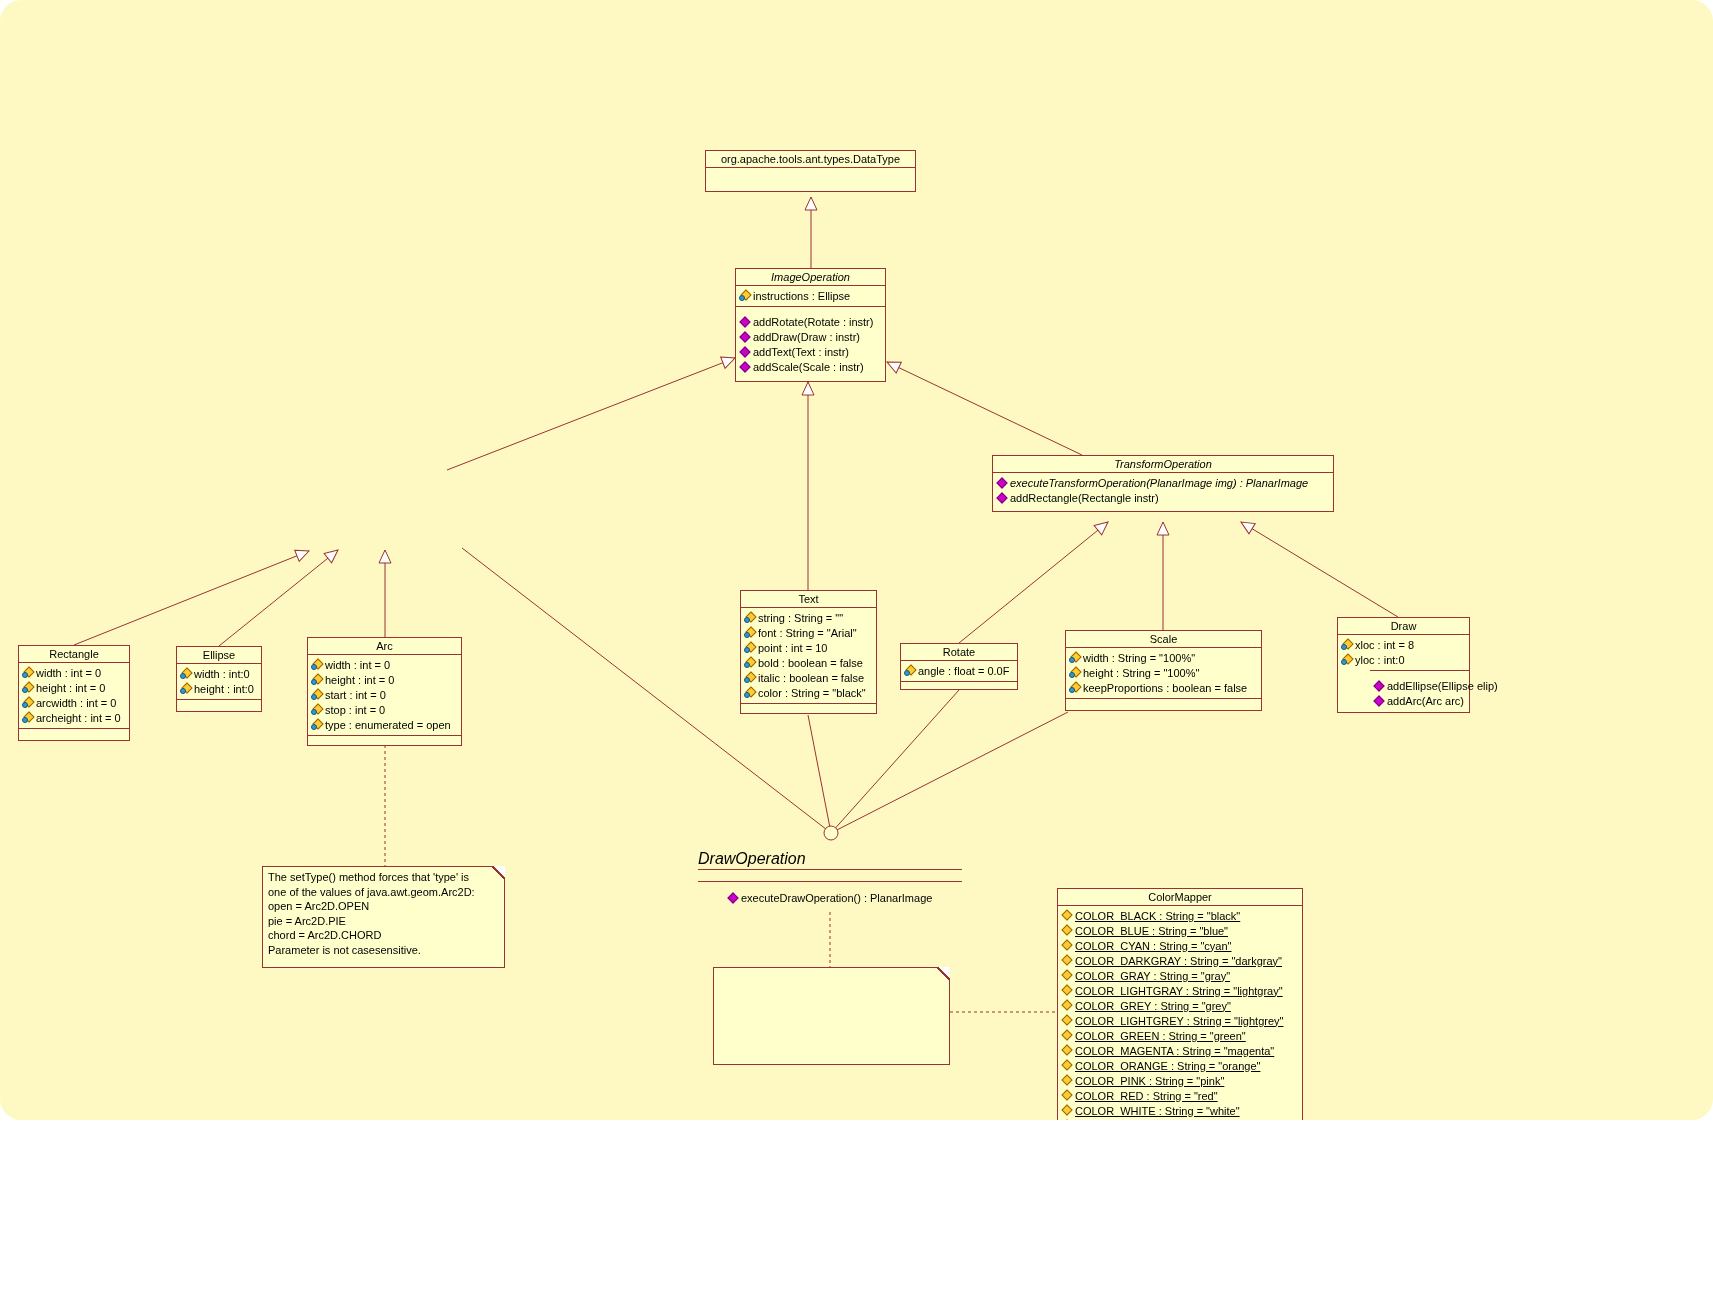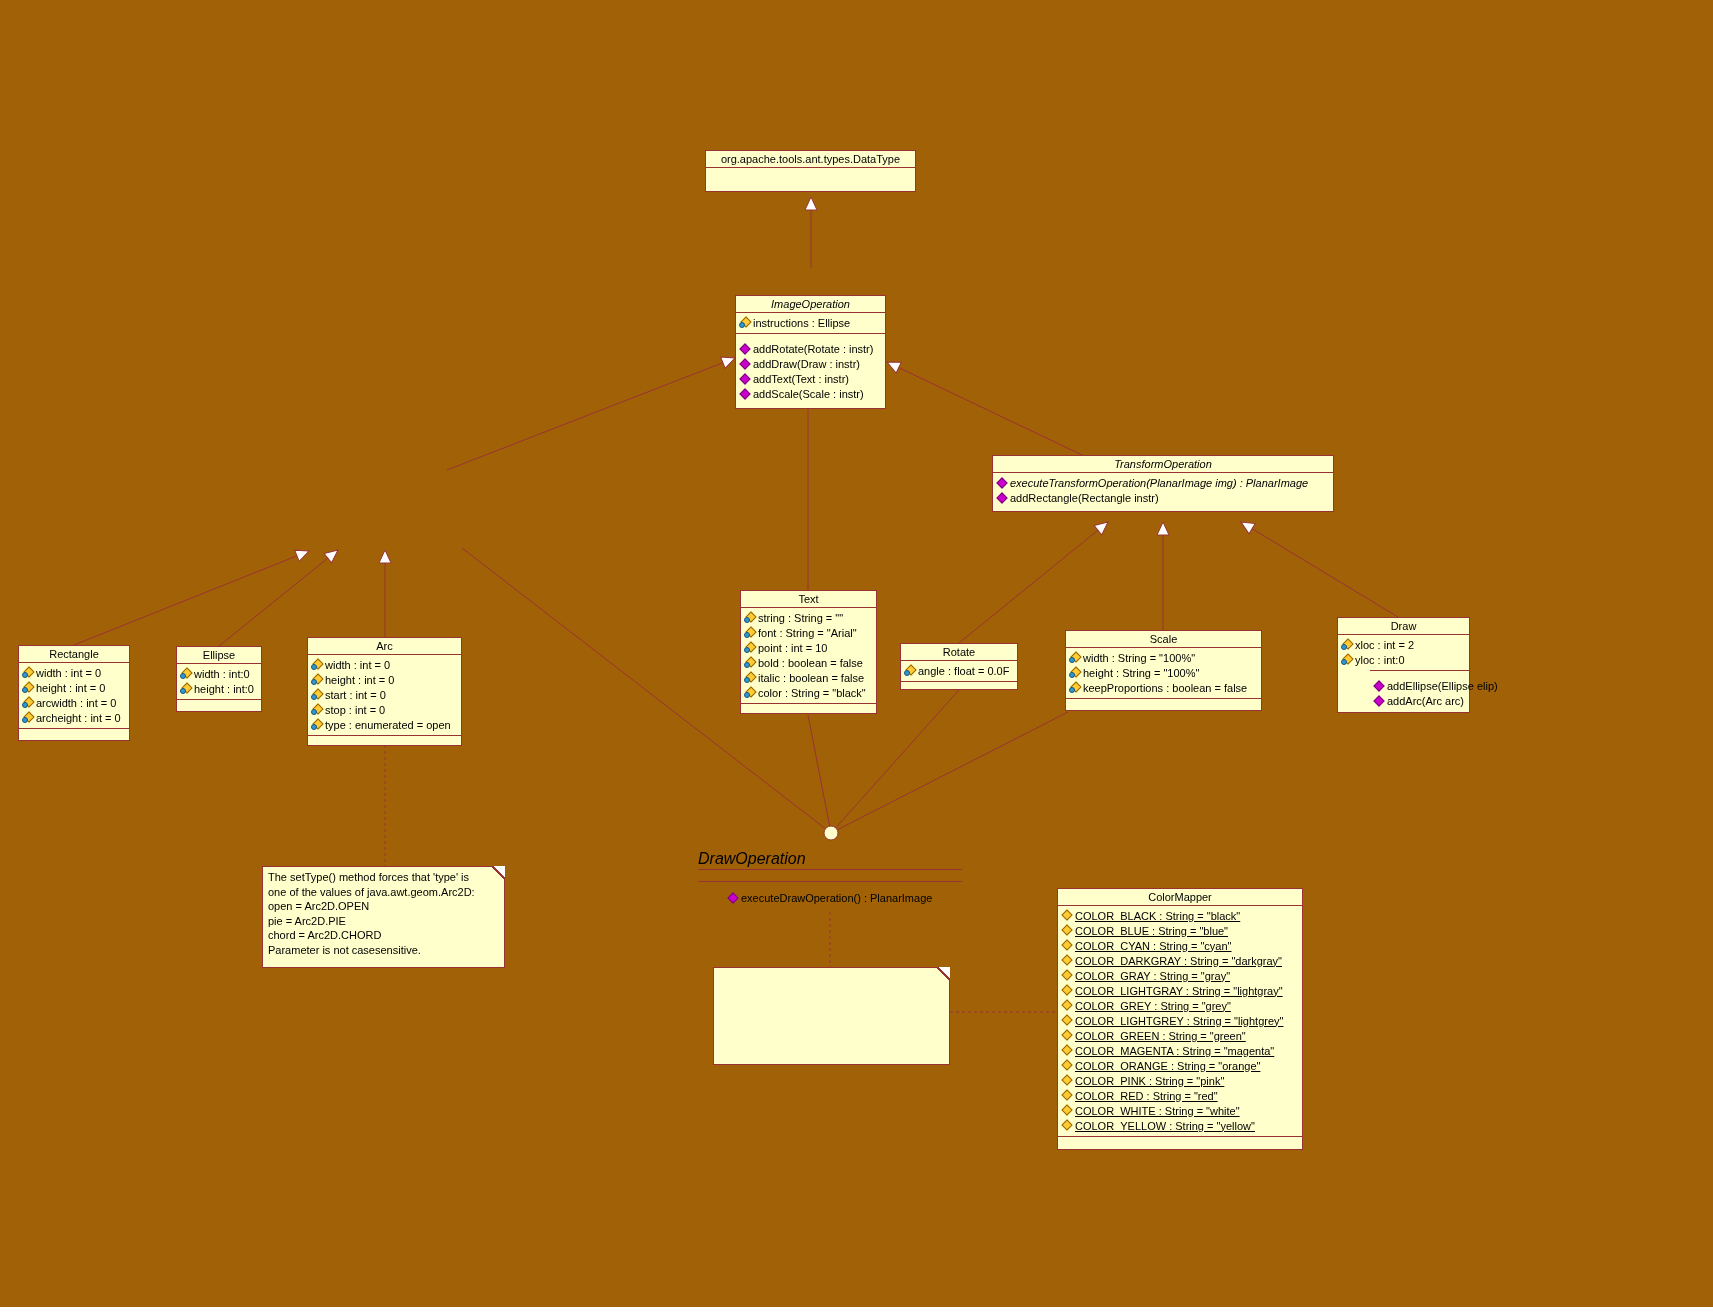--- a/index.html
+++ b/index.html
@@ -1,18 +1,18 @@
 <!DOCTYPE html>
 <html><head>
 <meta charset="utf-8">
 <style>
   * { margin:0; padding:0; box-sizing:border-box; }
   html,body { background:#ffffff; }
   body { font-family:"Liberation Sans", sans-serif; color:#000; }
-  #canvas { position:relative; width:1713px; height:1307px; background:#a16207; overflow:hidden; }
+  #canvas { position:relative; width:1713px; height:1120px; background:#fef9c3; overflow:hidden;border-radius:21px; }
 
   svg.wires { position:absolute; left:0; top:0; z-index:0; }
 
   .uml-class {
     position:absolute; background:#ffffcc; border:1px solid #993333;
     z-index:2; font-size:11px;
   }
   .uml-class .title { text-align:center; padding:2px 3px; line-height:12px; white-space:nowrap; }
   .uml-class.abstract .title { font-style:italic; }
   .section { border-top:1px solid #993333; padding:2px 0 3px; }
@@ -86,21 +86,21 @@
       <line x1="950" y1="1012" x2="1057" y2="1012" stroke-dasharray="3,3"></line>
     </g>
     <circle cx="831" cy="833" r="7" fill="#ffffcc" stroke="#993333"></circle>
   </svg>
 
   <div class="uml-class" style="left:705px;top:150px;width:211px;">
     <div class="title">org.apache.tools.ant.types.DataType</div>
     <div class="section" style="height:24px;"></div>
   </div>
 
-  <div class="uml-class abstract" style="left:735px;top:268px;width:151px;margin-top:27px;">
+  <div class="uml-class abstract" style="left:735px;top:268px;width:151px;">
     <div class="title">ImageOperation</div>
     <div class="section">
       <div class="row">
           <span class="mi attr"></span>
           <span class="txt">instructions : Ellipse</span>
         </div>
     </div>
     <div class="section gaptop" style="padding-bottom:7px;">
       <div class="row">
           <span class="mi meth"></span>
@@ -260,21 +260,21 @@
         </div>
     </div>
     <div class="section" style="height:12px;padding:0;"></div>
   </div>
 
   <div class="uml-class" style="left:1337px;top:617px;width:133px;">
     <div class="title">Draw</div>
     <div class="section">
       <div class="row">
           <span class="mi attr"></span>
-          <span class="txt">xloc : int = 2</span>
+          <span class="txt">xloc : int = 8</span>
         </div>
       <div class="row">
           <span class="mi attr"></span>
           <span class="txt">yloc : int:0</span>
         </div>
     </div>
     <div class="section gaptop" style="padding-bottom:4px;margin-left:32px;">
       <div class="row">
           <span class="mi meth"></span>
           <span class="txt">addEllipse(Ellipse elip)</span>

